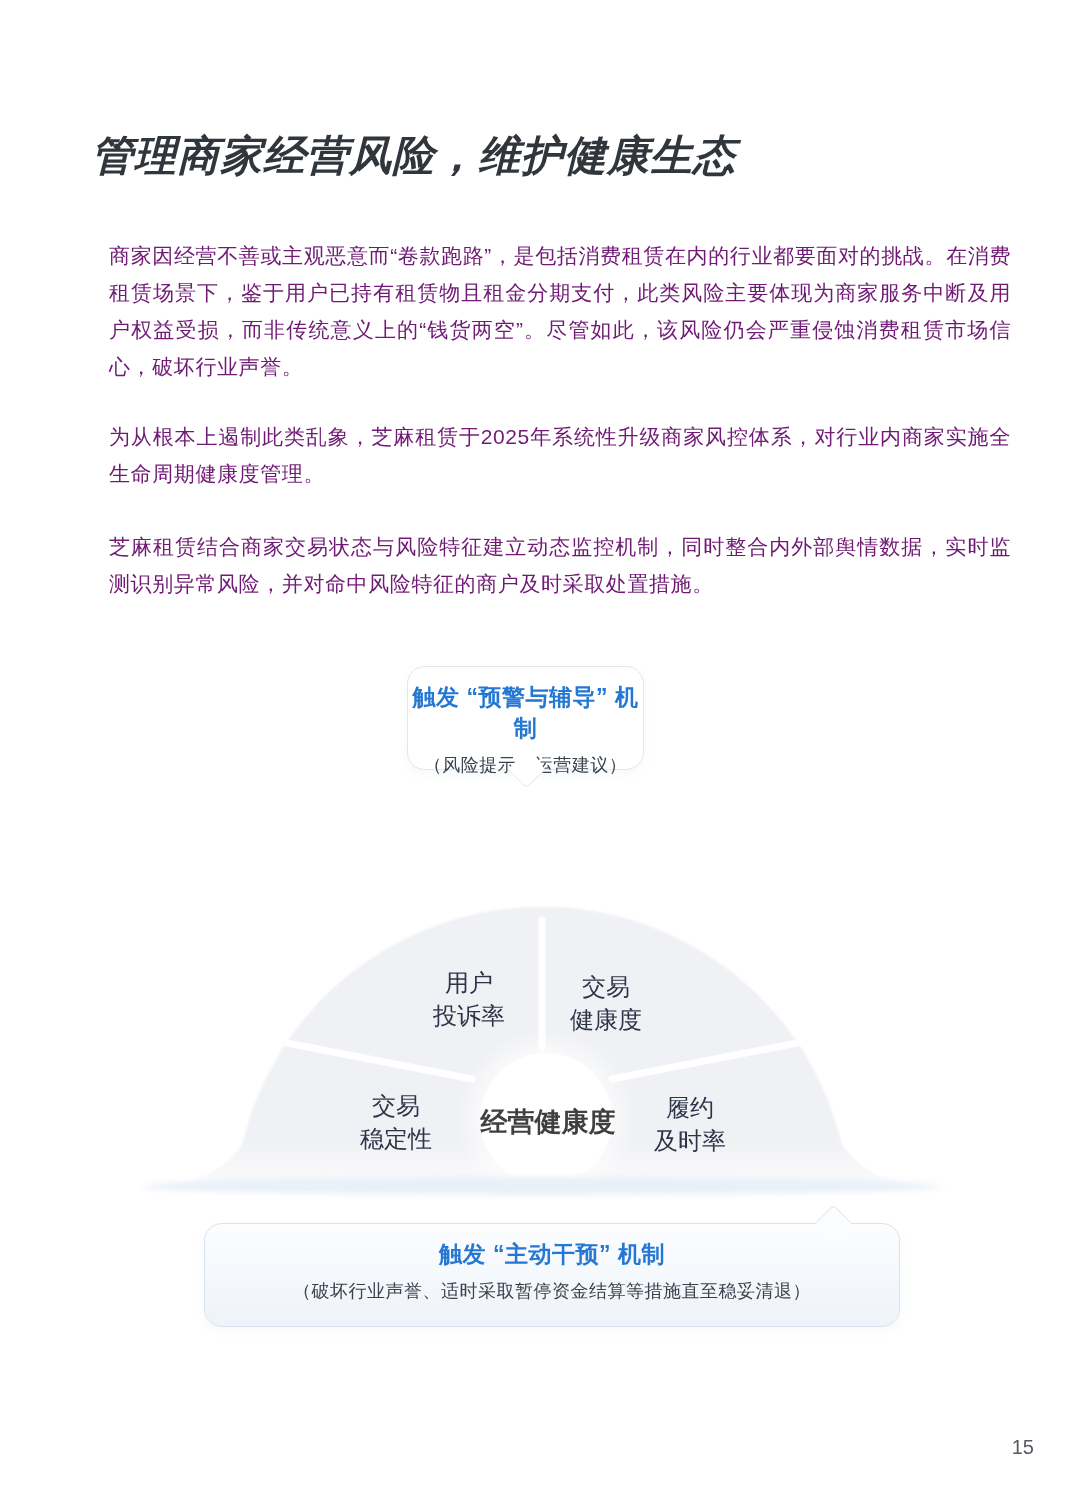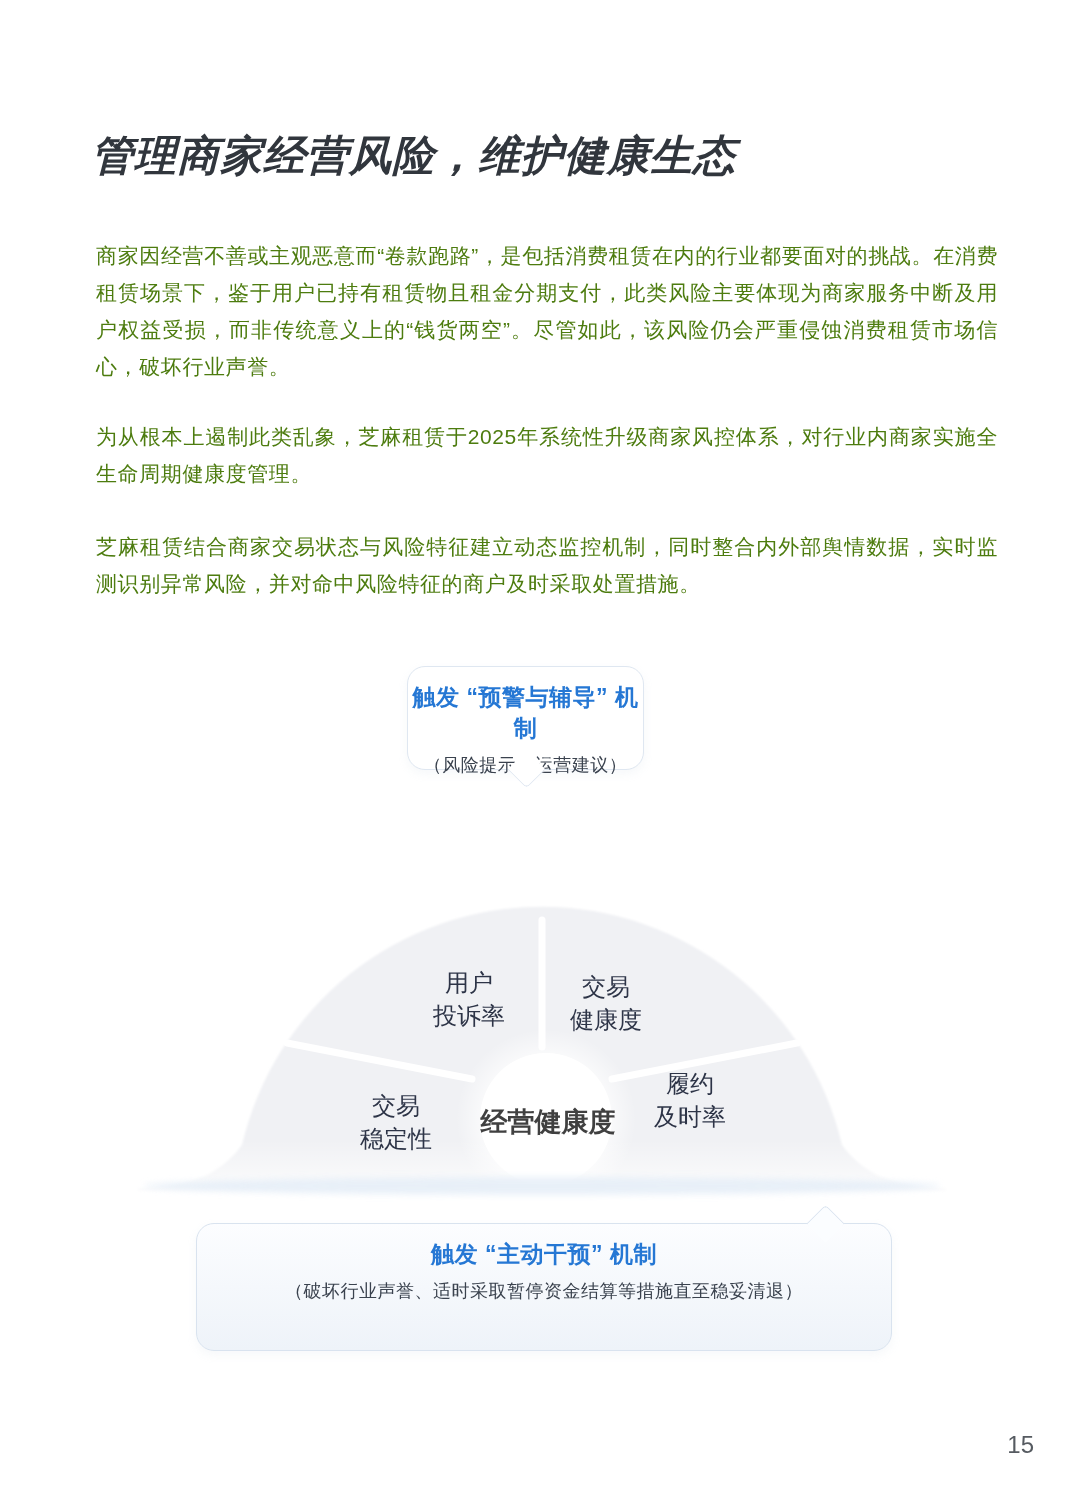--- a/index.html
+++ b/index.html
@@ -9,40 +9,40 @@
     background:#ffffff;
     font-family:"Liberation Sans","DejaVu Sans",sans-serif;
     overflow:hidden;
   }
   .doc-title {
     position:absolute; left:91px; top:130px; width:940px;
     font-size:42px; font-weight:bold; color:#31363d;
     letter-spacing:1px; line-height:52px;font-style:italic;
   }
   .para {
-    position:absolute; left:96px; width:902px;
-    font-size:21px; line-height:37px; color:#4d7c0f;
+    position:absolute; left:109px; width:902px;
+    font-size:21px; line-height:37px; color:#701a75;
     letter-spacing:0.6px; text-align:justify;
   }
   .para-1 { top:237px; }
   .para-2 { top:418px; }
   .para-3 { top:528px; }
 
   
   .bubble {
     position:absolute; box-sizing:border-box;
     background:#ffffff;
     border:1.5px solid #dfe7f1;
     border-radius:18px;
     box-shadow:0 4px 10px rgba(180,195,215,0.12);
     text-align:center;
   }
   .bubble-top { left:407px; top:666px; width:237px; height:104px; }
   .bubble-bottom {
-    left:196px; top:1223px; width:696px; height:128px;
+    left:204px; top:1223px; width:696px; height:104px;
     background:linear-gradient(180deg,#fcfdff 0%,#eef3f9 100%);
     border-color:#d9e3ef;
   }
   .bubble-title {
     margin-top:15px; font-size:23px; font-weight:bold; color:#2577d4;
     letter-spacing:0.5px;
   }
   .bubble-sub {
     margin-top:9px; font-size:18px; color:#3a424e; letter-spacing:0.5px;
   }
@@ -65,28 +65,28 @@
   .diagram { position:absolute; left:110px; top:895px; width:864px; height:310px; }
   .diagram svg { display:block; }
   .sector-label {
     position:absolute; transform:translate(-50%,-50%);
     font-size:24px; line-height:33px; color:#2d3447;
     text-align:center; white-space:nowrap;
   }
   .lbl-user  { left:469px; top:999px;  }
   .lbl-txnh  { left:606px; top:1003px; }
   .lbl-stab  { left:396px; top:1122px; }
-  .lbl-fulf  { left:690px; top:1100px; }
+  .lbl-fulf  { left:690px; top:1124px; }
   .lbl-center {
     position:absolute; left:548px; top:1122px; transform:translate(-50%,-50%);
     font-size:27px; font-weight:bold; color:#404040; white-space:nowrap;
   }
   .page-number {
     position:absolute; right:46px; bottom:50px;
-    font-size:24px; color:#565b61;
+    font-size:20px; color:#565b61;
   }
 </style>
 </head>
 <body>
 
 <div class="page">
 
   <div class="doc-title">管理商家经营风险，维护健康生态</div>
 
   <div class="para para-1">商家因经营不善或主观恶意而“卷款跑路”，是包括消费租赁在内的行业都要面对的挑战。在消费租赁场景下，鉴于用户已持有租赁物且租金分期支付，此类风险主要体现为商家服务中断及用户权益受损，而非传统意义上的“钱货两空”。尽管如此，该风险仍会严重侵蚀消费租赁市场信心，破坏行业声誉。</div>

